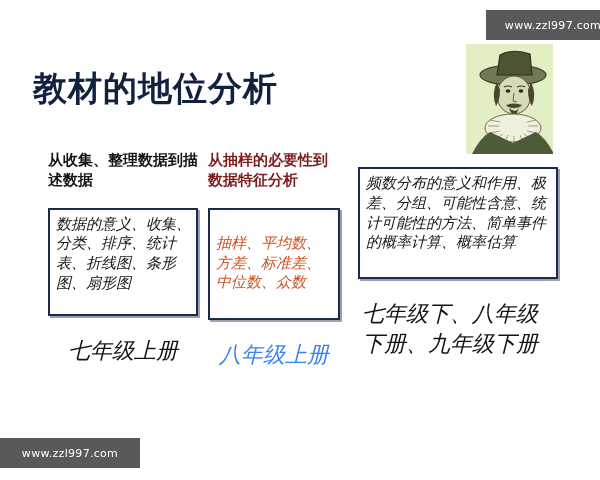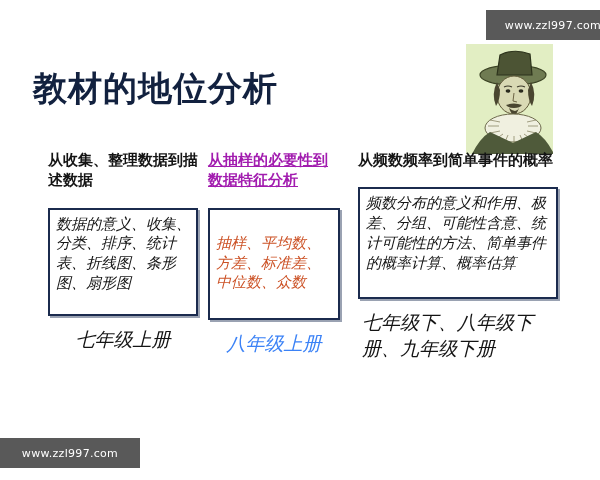--- a/index.html
+++ b/index.html
@@ -85,21 +85,21 @@
   #col-3 { left: 358px; width: 200px; }
 
   .col-header {
     text-align: left;
     font-size: 15px;
     font-weight: bold;
     line-height: 1.35;
     color: #141414;
     font-family: "DejaVu Sans", "Liberation Sans", sans-serif;
   }
-  .col-header.accent { color: #a21caf; text-decoration: underline; }
+  .col-header.accent { color: #7f1d1d; }
 
   .col-box {
     box-sizing: border-box;
     border: 2px solid #1b2b4e;
     background: #ffffff;
     box-shadow: 2px 2px 0 #9aa2b2;
     margin-top: 17px;
     padding: 5px 5px 5px 6px;
     font-size: 15px;
     line-height: 1.32;
@@ -113,23 +113,23 @@
     height: 112px;
     color: #cc5226;
     display: flex;
     align-items: center;
   }
   #box-3 { height: 112px; }
 
   .box-text { display: block; }
 
   .col-footer {
-    margin-top: 11px;
+    margin-top: 20px;
     text-align: center;
-    font-size: 19px;
+    font-size: 22px;
     color: #141414;
     font-family: "DejaVu Serif", "Liberation Serif", serif;
     font-style: italic;
     line-height: 1.35;
   }
   .col-footer.accent { color: #3b82f6; }
   #footer-3 {
     text-align: left;
     padding-left: 4px;
   }
@@ -198,21 +198,20 @@
 
   <div class="column" id="col-2">
     <div class="col-header accent">从抽样的必要性到数据特征分析</div>
     <div class="col-box" id="box-2">
       <span class="box-text">抽样、平均数、方差、标准差、中位数、众数</span>
     </div>
     <div class="col-footer accent" id="footer-2">八年级上册</div>
   </div>
 
   <div class="column" id="col-3">
-    <div class="col-header">从频数频率到简单事件的概率</div>
     <div class="col-box" id="box-3">
       <span class="box-text">频数分布的意义和作用、极差、分组、可能性含意、统计可能性的方法、简单事件的概率计算、概率估算</span>
     </div>
     <div class="col-footer" id="footer-3">七年级下、八年级下册、九年级下册</div>
   </div>
 
   <div class="watermark" id="wm-bottom">
     <span>www.zzl997.com</span>
   </div>
 

